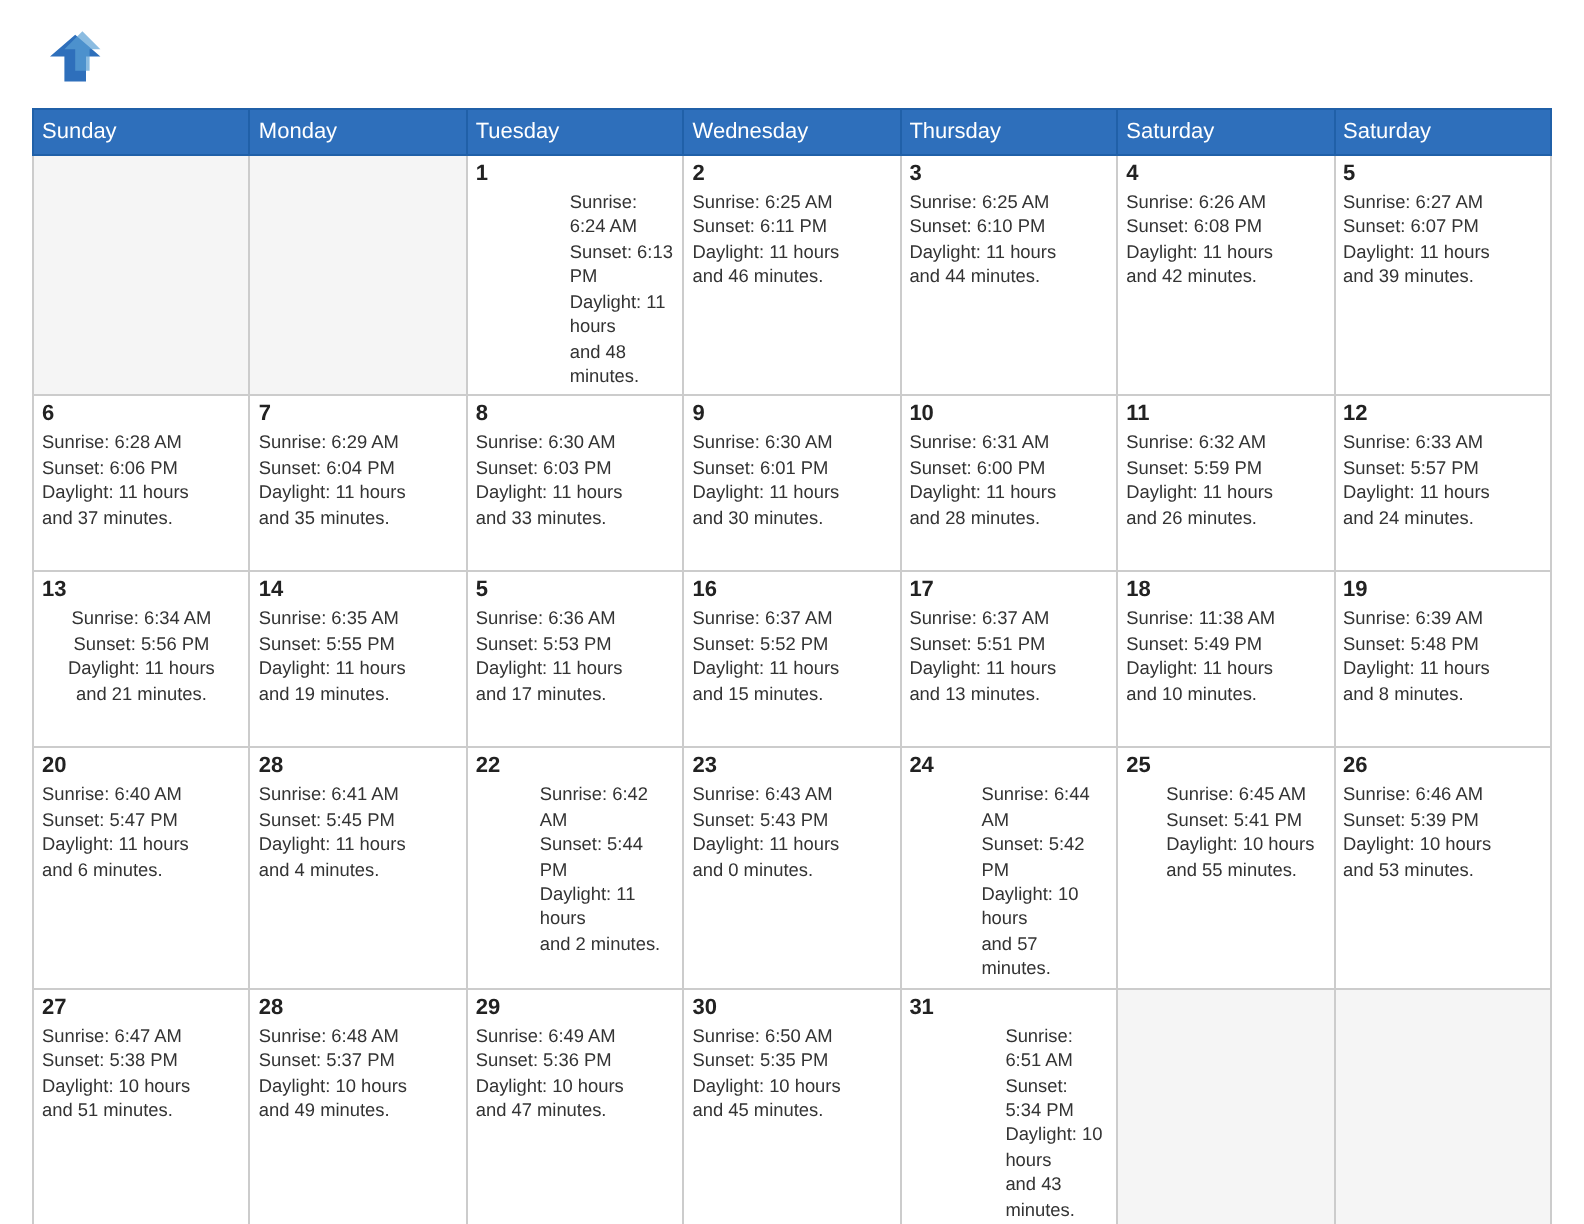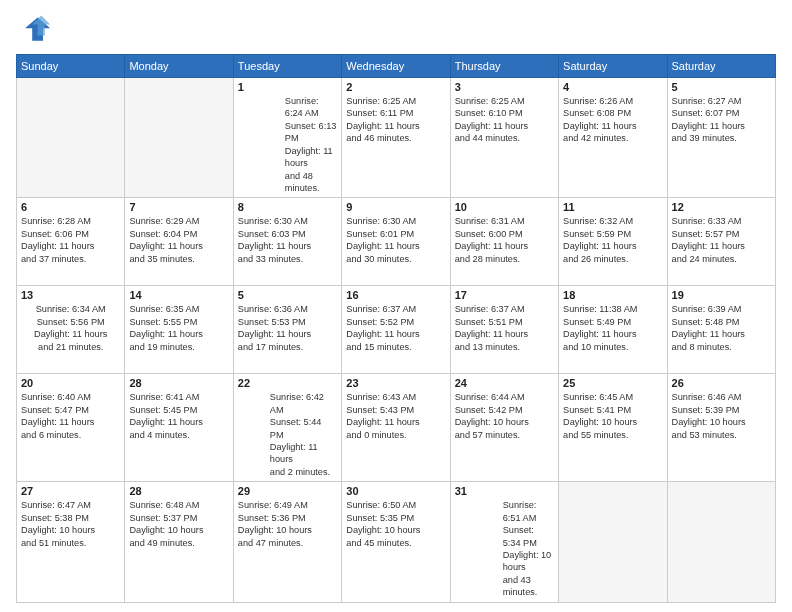--- a/index.html
+++ b/index.html
@@ -298,28 +298,28 @@
           </td>
           <td>
             <span class="day-num">23</span>
             <div class="day-info" style="white-space: pre-line;">Sunrise: 6:43 AM
 Sunset: 5:43 PM
 Daylight: 11 hours
 and 0 minutes.</div>
           </td>
           <td>
             <span class="day-num">24</span>
-            <div class="day-info" style="white-space: pre-line;">Sunrise: 6:44 AM
+            <div class="day-info" style="white-space: pre-line; margin-left: 36px;">Sunrise: 6:44 AM
 Sunset: 5:42 PM
 Daylight: 10 hours
 and 57 minutes.</div>
           </td>
           <td>
             <span class="day-num">25</span>
-            <div class="day-info" style="white-space: pre-line;">Sunrise: 6:45 AM
+            <div class="day-info" style="white-space: pre-line; margin-left: 20px;">Sunrise: 6:45 AM
 Sunset: 5:41 PM
 Daylight: 10 hours
 and 55 minutes.</div>
           </td>
           <td>
             <span class="day-num">26</span>
             <div class="day-info" style="white-space: pre-line;">Sunrise: 6:46 AM
 Sunset: 5:39 PM
 Daylight: 10 hours
 and 53 minutes.</div>

